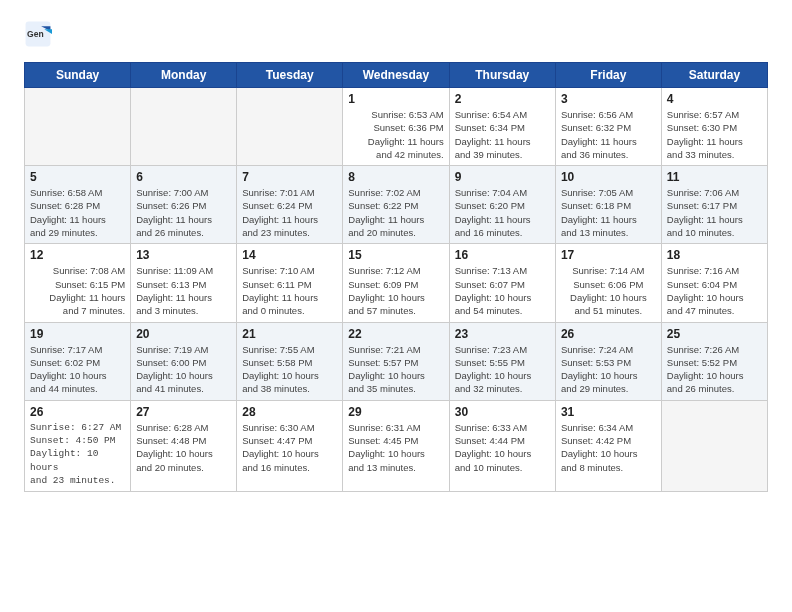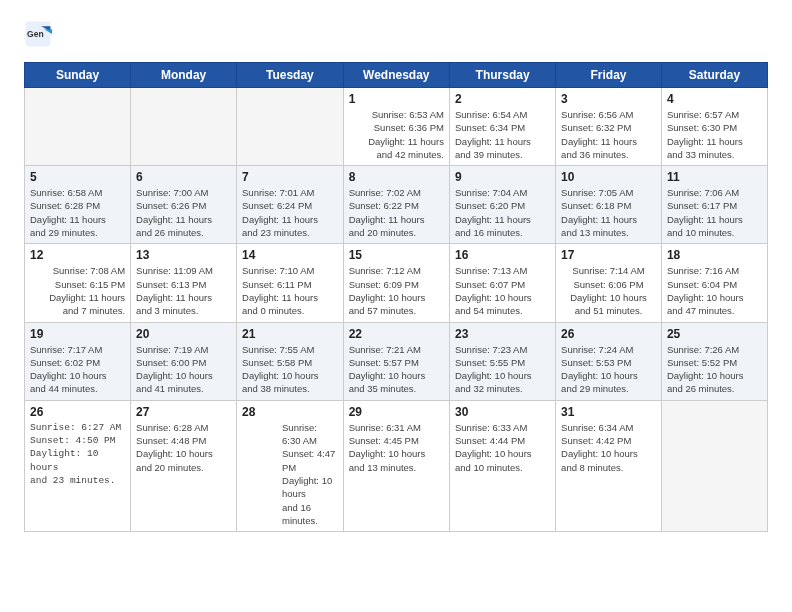--- a/index.html
+++ b/index.html
@@ -330,21 +330,21 @@
           </td>
           <td>
             <div class="day-num">27</div>
             <div class="day-info" style="white-space: pre-line;">Sunrise: 6:28 AM
 Sunset: 4:48 PM
 Daylight: 10 hours
 and 20 minutes.</div>
           </td>
           <td>
             <div class="day-num">28</div>
-            <div class="day-info" style="white-space: pre-line; margin-left: 40px;">Sunrise: 6:30 AM
+            <div class="day-info" style="white-space: pre-line;">Sunrise: 6:30 AM
 Sunset: 4:47 PM
 Daylight: 10 hours
 and 16 minutes.</div>
           </td>
           <td>
             <div class="day-num">29</div>
             <div class="day-info" style="white-space: pre-line;">Sunrise: 6:31 AM
 Sunset: 4:45 PM
 Daylight: 10 hours
 and 13 minutes.</div>

